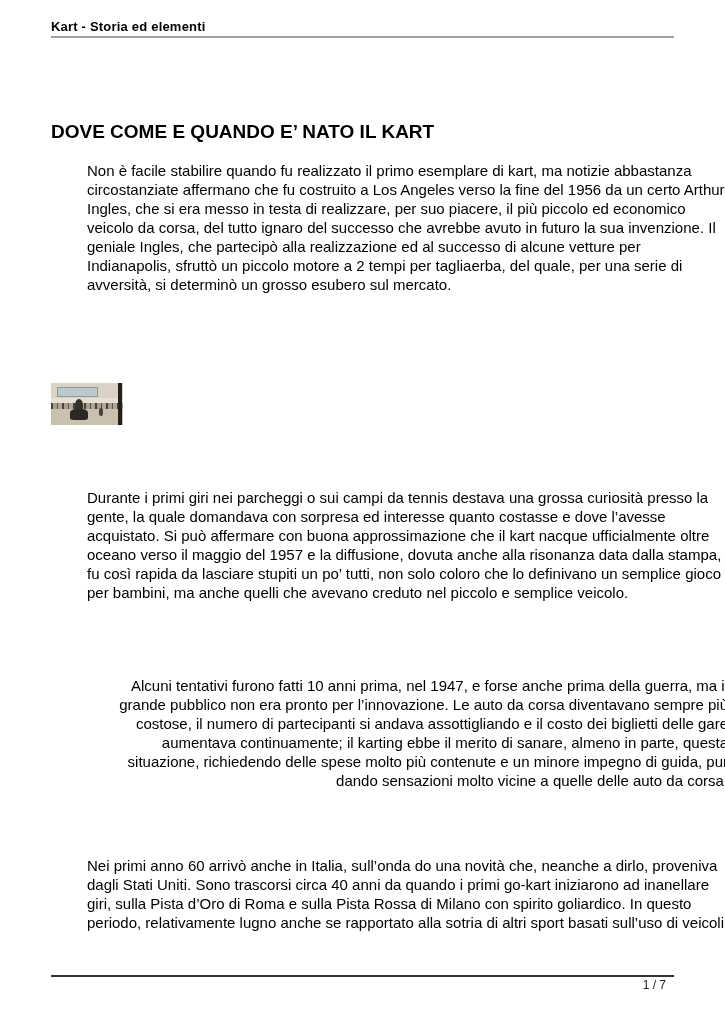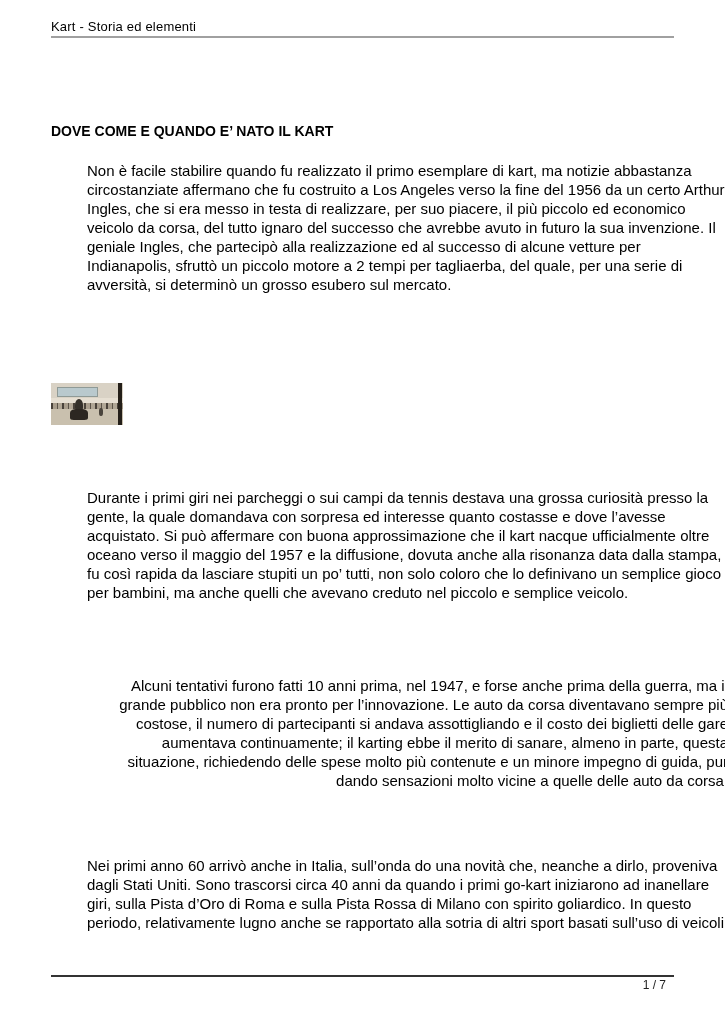--- a/index.html
+++ b/index.html
@@ -12,40 +12,40 @@
     height: 1024px;
     background: #ffffff;
     overflow: hidden;
   }
 
   .header-title {
     position: absolute;
     left: 51px;
     top: 19px;
     font-size: 13px;
-    font-weight: normal;
+    font-weight: bold;
     line-height: 15px;
     letter-spacing: 0.2px;
     white-space: nowrap;
   }
   .header-rule {
     position: absolute;
     left: 51px;
     top: 36px;
     width: 623px;
     height: 2px;
     background: #a0a0a0;
   }
 
   .doc-heading {
     position: absolute;
     left: 51px;
     top: 122px;
     width: 641px;
-    font-size: 14px;
+    font-size: 19px;
     font-weight: bold;
     line-height: 19px;
   }
 
   .para {
     position: absolute;
     left: 51px;
     width: 641px;
     font-size: 15px;
     line-height: 19px;

